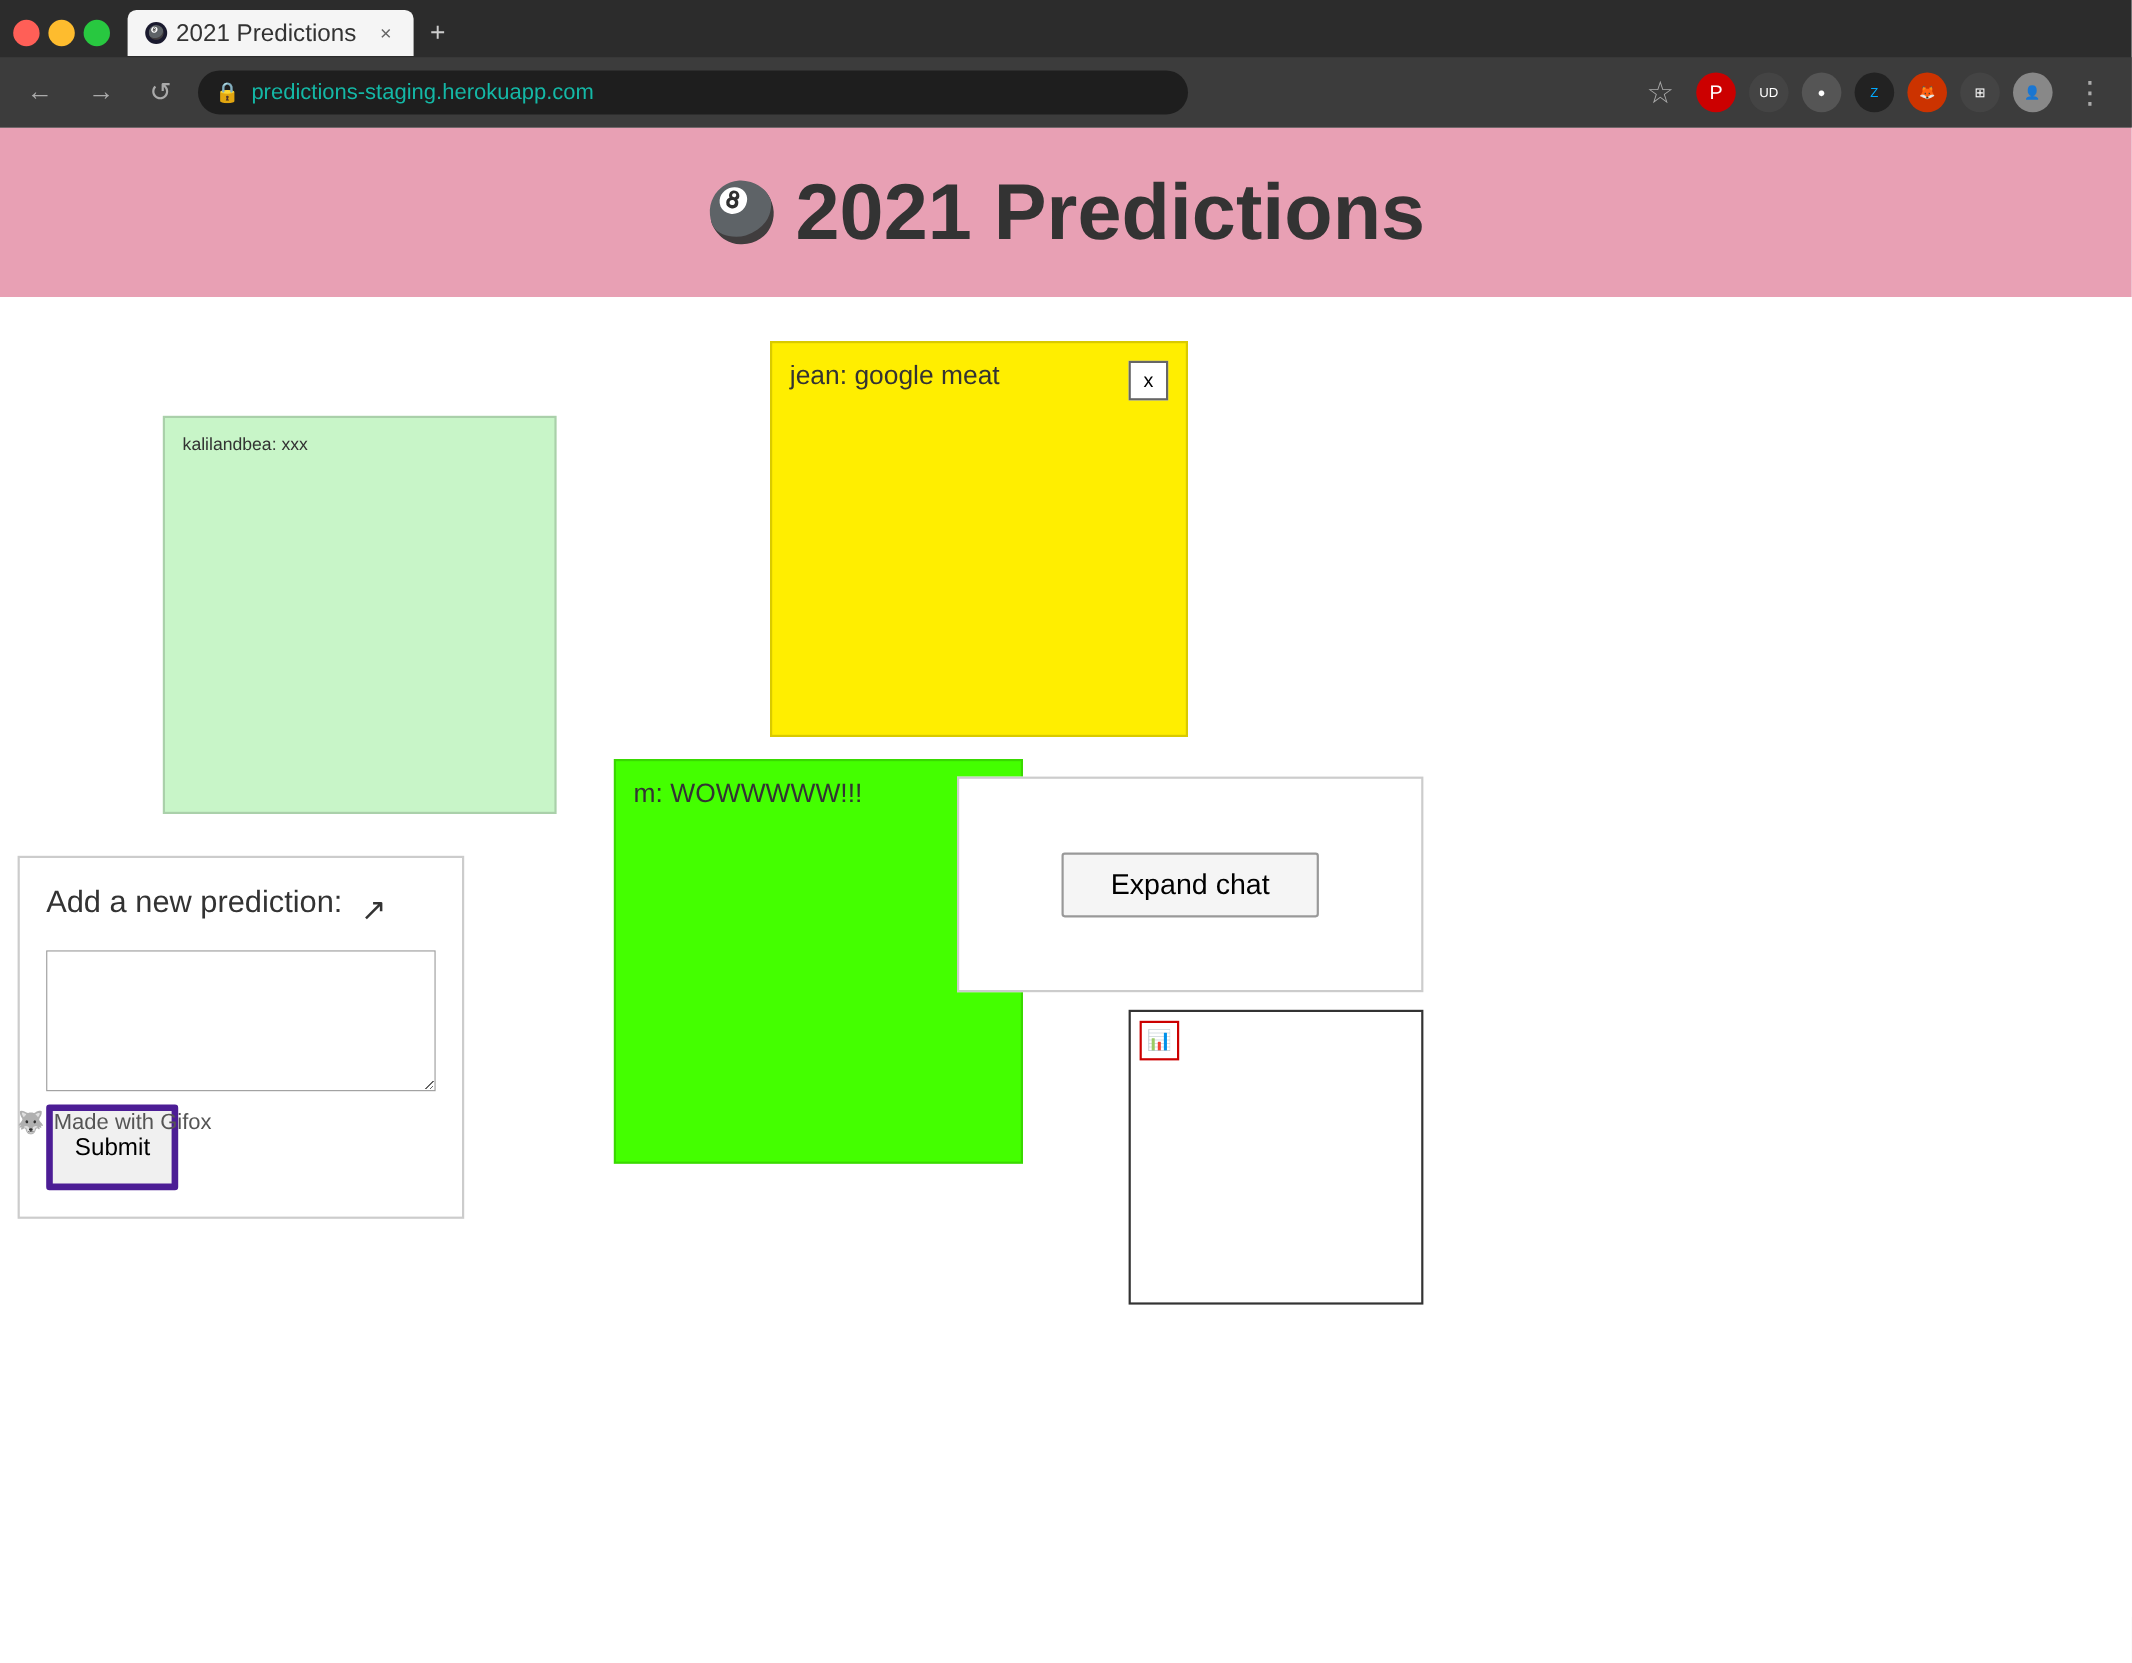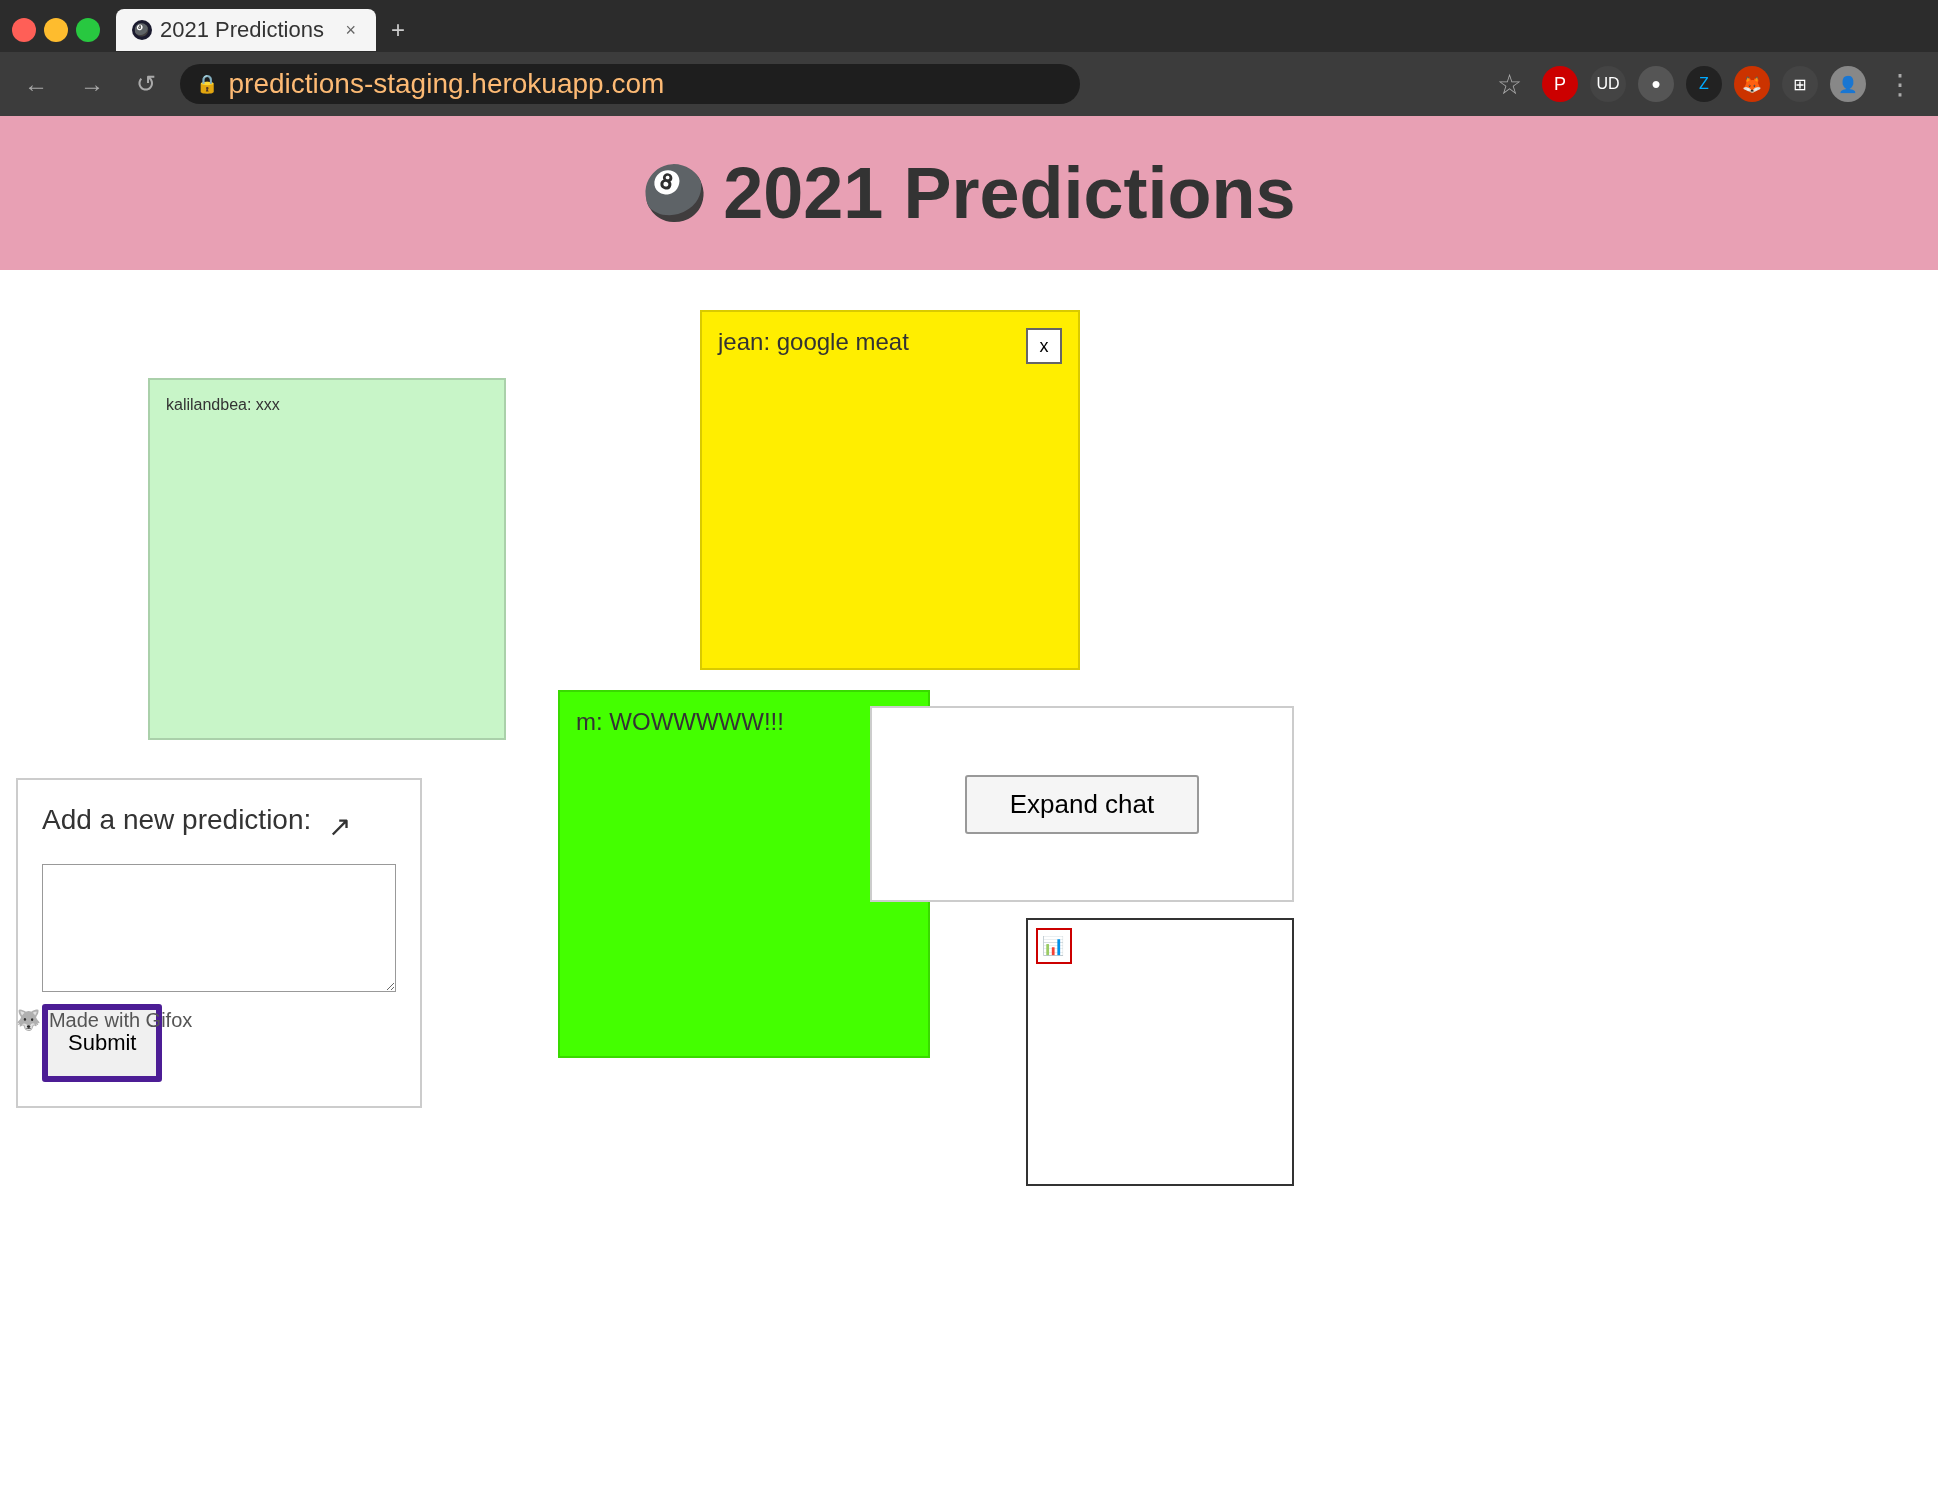--- a/index.html
+++ b/index.html
@@ -116,41 +116,41 @@
       gap: 10px;
       max-width: 900px;
     }
 
     .url-lock {
       color: #aaa;
       font-size: 18px;
     }
 
     .url-text {
-      color: #fdba74;
-      font-size: 28px;
+      color: #14b8a6;
+      font-size: 20px;
     }
 
     .toolbar-icons {
       display: flex;
       align-items: center;
       gap: 12px;
       margin-left: auto;
     }
 
     .toolbar-icon {
       width: 36px;
       height: 36px;
       border-radius: 50%;
       background: #555;
       display: flex;
       align-items: center;
       justify-content: center;
       color: #fff;
-      font-size: 16px;
+      font-size: 12px;
       cursor: pointer;
     }
 
     
     .page {
       background: #ffffff;
       min-height: 1396px;
     }
 
     

